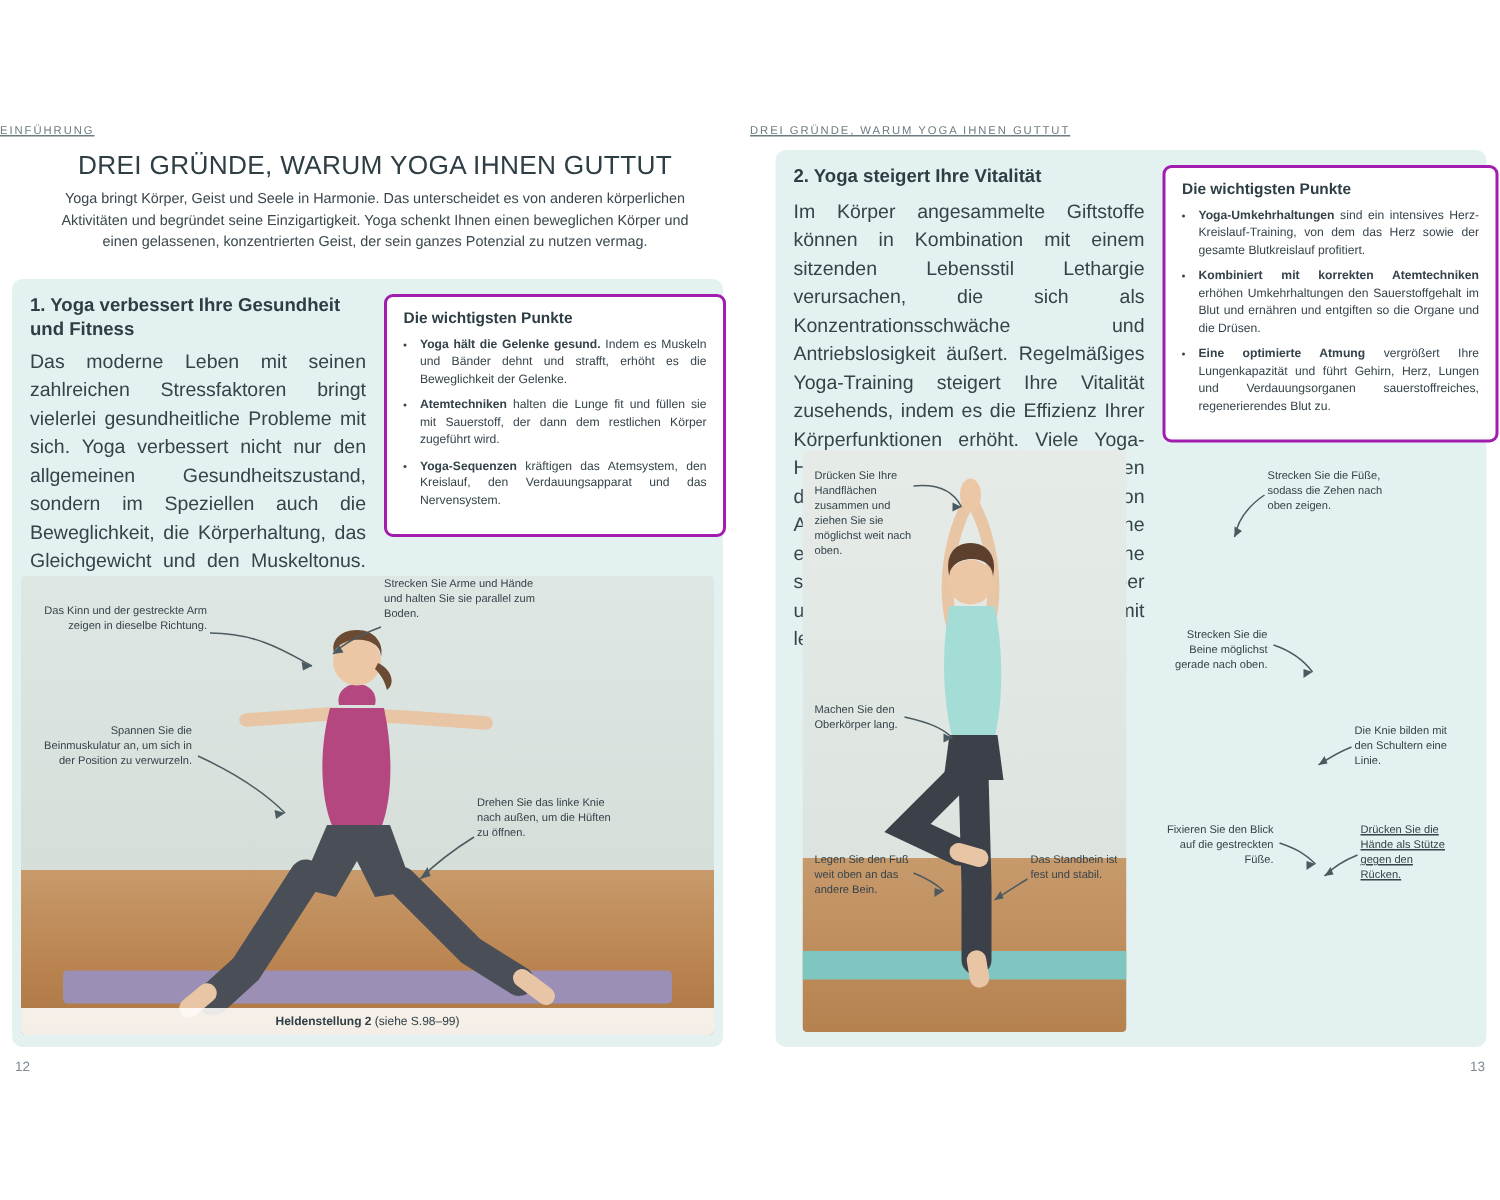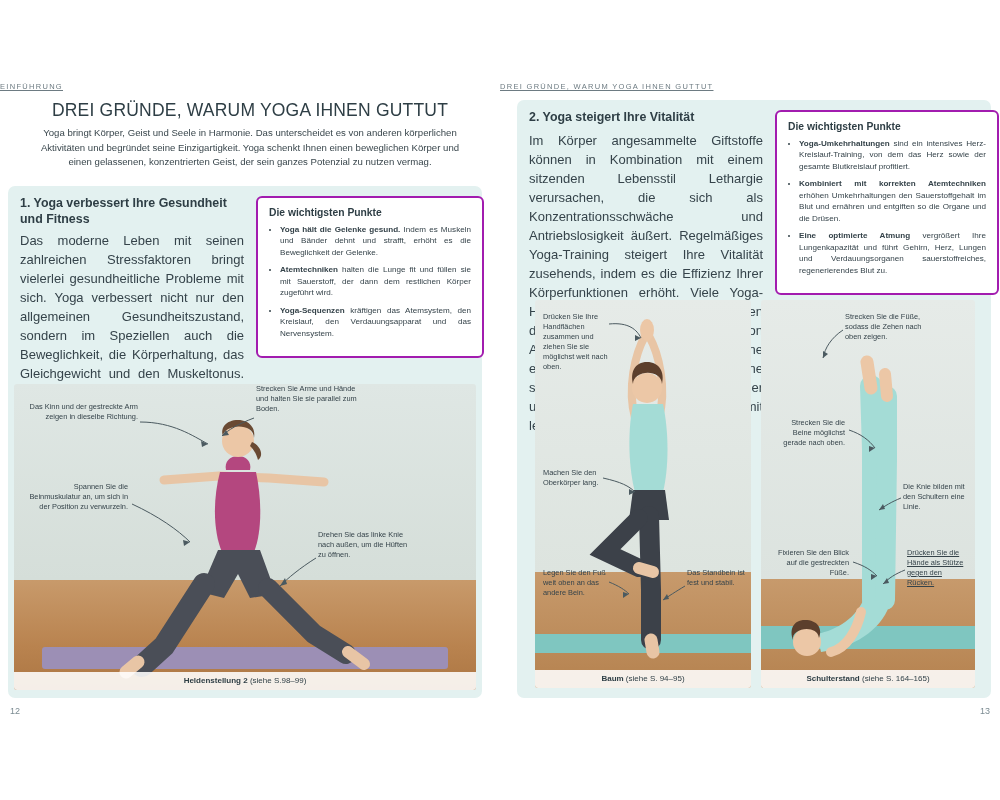--- a/index.html
+++ b/index.html
@@ -237,49 +237,22 @@
 
           <path d="M98,190 L130,190 L134,220 L94,220 Z" fill="#3c4149"></path>
 
           <path d="M114,216 L116,290 L116,340" stroke="#3c4149" stroke-width="20" fill="none" stroke-linecap="round"></path>
           <path d="M116,340 L118,352" stroke="#e8c5a5" stroke-width="13" fill="none" stroke-linecap="round"></path>
 
           <path d="M104,218 L70,252 L104,268" stroke="#3c4149" stroke-width="18" fill="none" stroke-linecap="round"></path>
           <path d="M104,268 L118,272" stroke="#e8c5a5" stroke-width="12" fill="none" stroke-linecap="round"></path>
         </svg>
 
-        <div class="caption">
-          <b>Baum</b><span> (siehe S. 94–95)</span>
-        </div>
-      </div>
-
-      <div class="photo" style="left:244px;top:200px;width:214px;height:388px;">
-        <div class="wallC"></div>
-        <div class="floorC"></div>
-        <div class="matC"></div>
-
-        <svg class="fig" viewBox="0 0 214 388" width="214" height="388">
-
-          <path d="M112,300 L112,150 L110,86" stroke="#a4dcd6" stroke-width="22" fill="none" stroke-linecap="round"></path>
-          <path d="M124,300 L126,160 L126,96" stroke="#a4dcd6" stroke-width="20" fill="none" stroke-linecap="round"></path>
-          <path d="M110,88 L106,62" stroke="#ecc7a6" stroke-width="13" fill="none" stroke-linecap="round"></path>
-          <path d="M126,96 L124,74" stroke="#ecc7a6" stroke-width="12" fill="none" stroke-linecap="round"></path>
-
-          <path d="M104,296 C96,318 76,330 56,334 L60,352 C92,348 120,330 128,306 Z" fill="#a4dcd6"></path>
-
-          <circle cx="46" cy="342" r="14" fill="#ecc7a6"></circle>
-          <path d="M32,340 C30,328 56,324 58,338 C62,328 56,320 44,320 C32,320 28,330 32,340 Z" fill="#5c3f2c"></path>
-
-          <path d="M70,352 C86,348 96,330 100,312" stroke="#ecc7a6" stroke-width="10" fill="none" stroke-linecap="round"></path>
-        </svg>
-
-        <div class="caption">
-          <b>Schulterstand</b><span> (siehe S. 164–165)</span>
-        </div>
-      </div>
+      </div>
+
 
       <div class="anno" style="left:26px;top:212px;width:66px;">Drücken Sie Ihre Handflächen zusammen und ziehen Sie sie möglichst weit nach oben.</div>
       <div class="anno" style="left:26px;top:368px;width:60px;">Machen Sie den Ober­körper lang.</div>
       <div class="anno" style="left:26px;top:468px;width:66px;">Legen Sie den Fuß weit oben an das andere Bein.</div>
       <div class="anno" style="left:170px;top:468px;width:60px;">Das Stand­bein ist fest und stabil.</div>
 
       <div class="anno" style="left:328px;top:212px;width:78px;">Strecken Sie die Füße, sodass die Zehen nach oben zeigen.</div>
       <div class="anno r" style="left:256px;top:318px;width:72px;">Strecken Sie die Beine mög­lichst gerade nach oben.</div>
       <div class="anno" style="left:386px;top:382px;width:66px;">Die Knie bilden mit den Schultern eine Linie.</div>
       <div class="anno r" style="left:256px;top:448px;width:76px;">Fixieren Sie den Blick auf die gestreckten Füße.</div>

